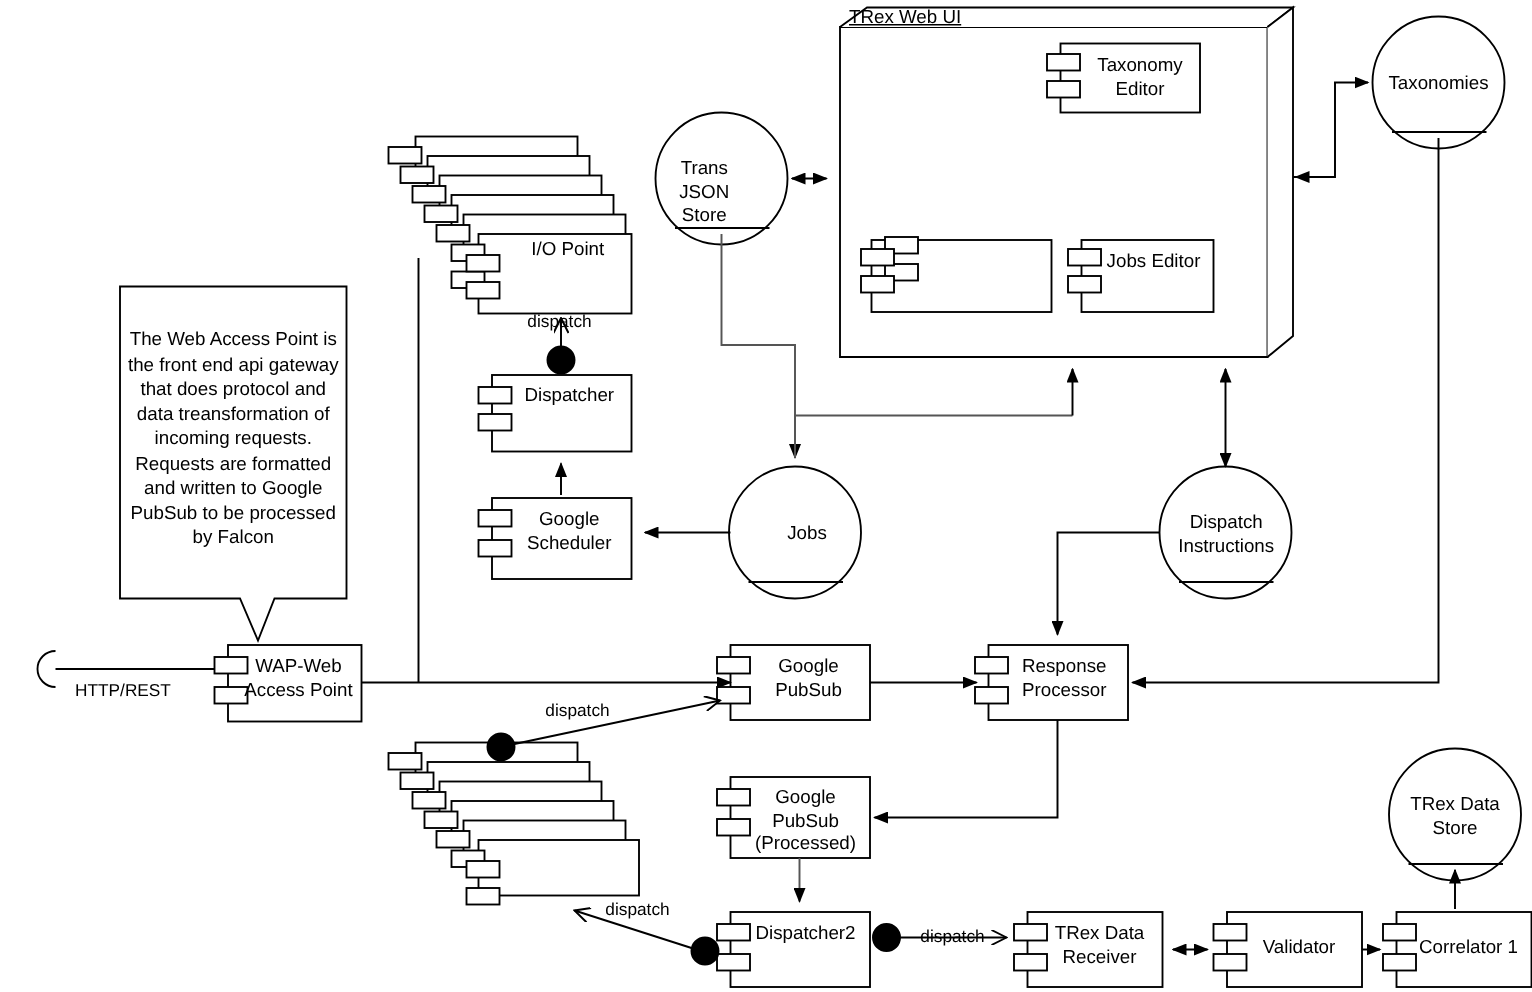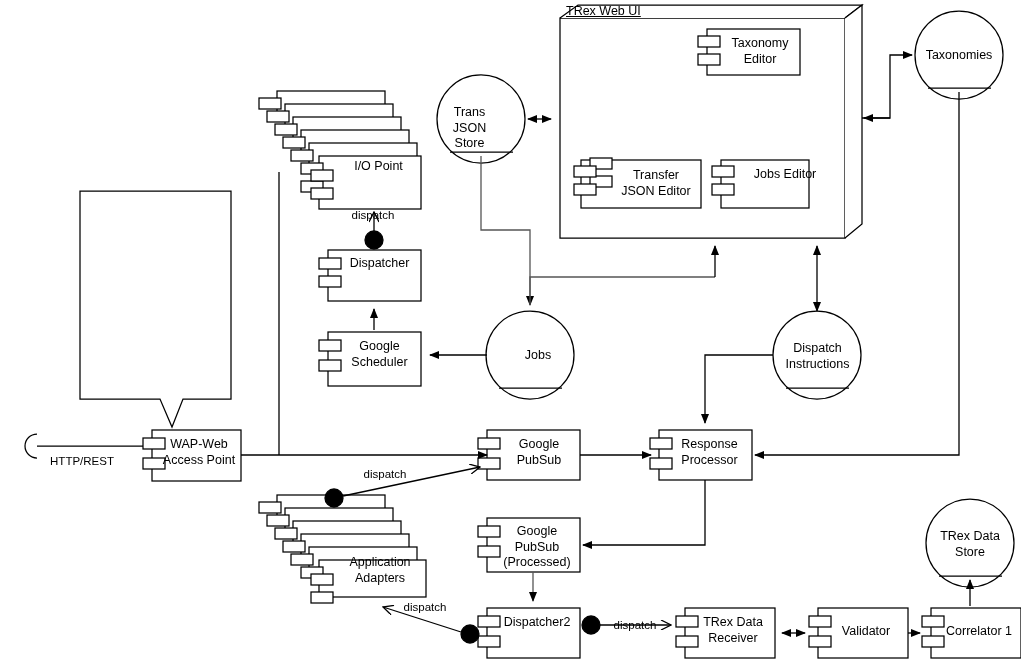--- a/index.html
+++ b/index.html
@@ -246,26 +246,22 @@
   </g>
 </svg>
 
 <div class="lbl n12" style="left:566px;top:4px;width:120px;text-align:left;text-decoration:underline;">TRex Web UI</div>
 
 <div class="boxlabel" style="left:720px;top:36px;width:80px;">
   <div>Taxonomy</div>
   <div>Editor</div>
 </div>
 
-<div class="boxlabel" style="left:611px;top:168px;width:90px;">
-  <div>Transfer</div>
-  <div>JSON Editor</div>
-</div>
-
-<div class="boxlabel" style="left:745px;top:167px;width:80px;text-align:center;">
+
+<div class="boxlabel" style="left:729px;top:167px;width:80px;text-align:center;">
   <div>Jobs Editor</div>
 </div>
 
 <div class="boxlabel" style="left:336px;top:159px;width:85px;">
   <div>I/O Point</div>
 </div>
 
 <div class="boxlabel" style="left:338px;top:256px;width:83px;">
   <div>Dispatcher</div>
 </div>
@@ -283,24 +279,20 @@
 <div class="boxlabel" style="left:498px;top:437px;width:82px;">
   <div>Google</div>
   <div>PubSub</div>
 </div>
 
 <div class="boxlabel" style="left:667px;top:437px;width:85px;">
   <div>Response</div>
   <div>Processor</div>
 </div>
 
-<div class="boxlabel" style="left:334px;top:555px;width:92px;">
-  <div>Application</div>
-  <div>Adapters</div>
-</div>
 
 <div class="boxlabel" style="left:494px;top:524px;width:86px;">
   <div>Google</div>
   <div>PubSub</div>
   <div>(Processed)</div>
 </div>
 
 <div class="boxlabel" style="left:494px;top:615px;width:86px;">
   <div>Dispatcher2</div>
 </div>
@@ -334,20 +326,21 @@
 <div class="boxlabel" style="left:770px;top:341px;width:95px;">
   <div>Dispatch</div>
   <div>Instructions</div>
 </div>
 
 <div class="boxlabel" style="left:925px;top:529px;width:90px;">
   <div>TRex Data</div>
   <div>Store</div>
 </div>
 
+<div class="lbl n12" style="left:84px;top:218px;width:143px;text-align:center;line-height:1.32;">The Web Access Point is the front end api gateway that does protocol and data treansformation of incoming requests. Requests are formatted and written to Google PubSub to be processed by Falcon</div>
 
 <div class="lbl n11" style="left:38px;top:454px;width:88px;">HTTP/REST</div>
 
 <div class="lbl n11" style="left:340px;top:208px;width:66px;">dispatch</div>
 
 <div class="lbl n11" style="left:352px;top:467px;width:66px;">dispatch</div>
 
 <div class="lbl n11" style="left:392px;top:600px;width:66px;">dispatch</div>
 
 <div class="lbl n11" style="left:602px;top:618px;width:66px;">dispatch</div>

